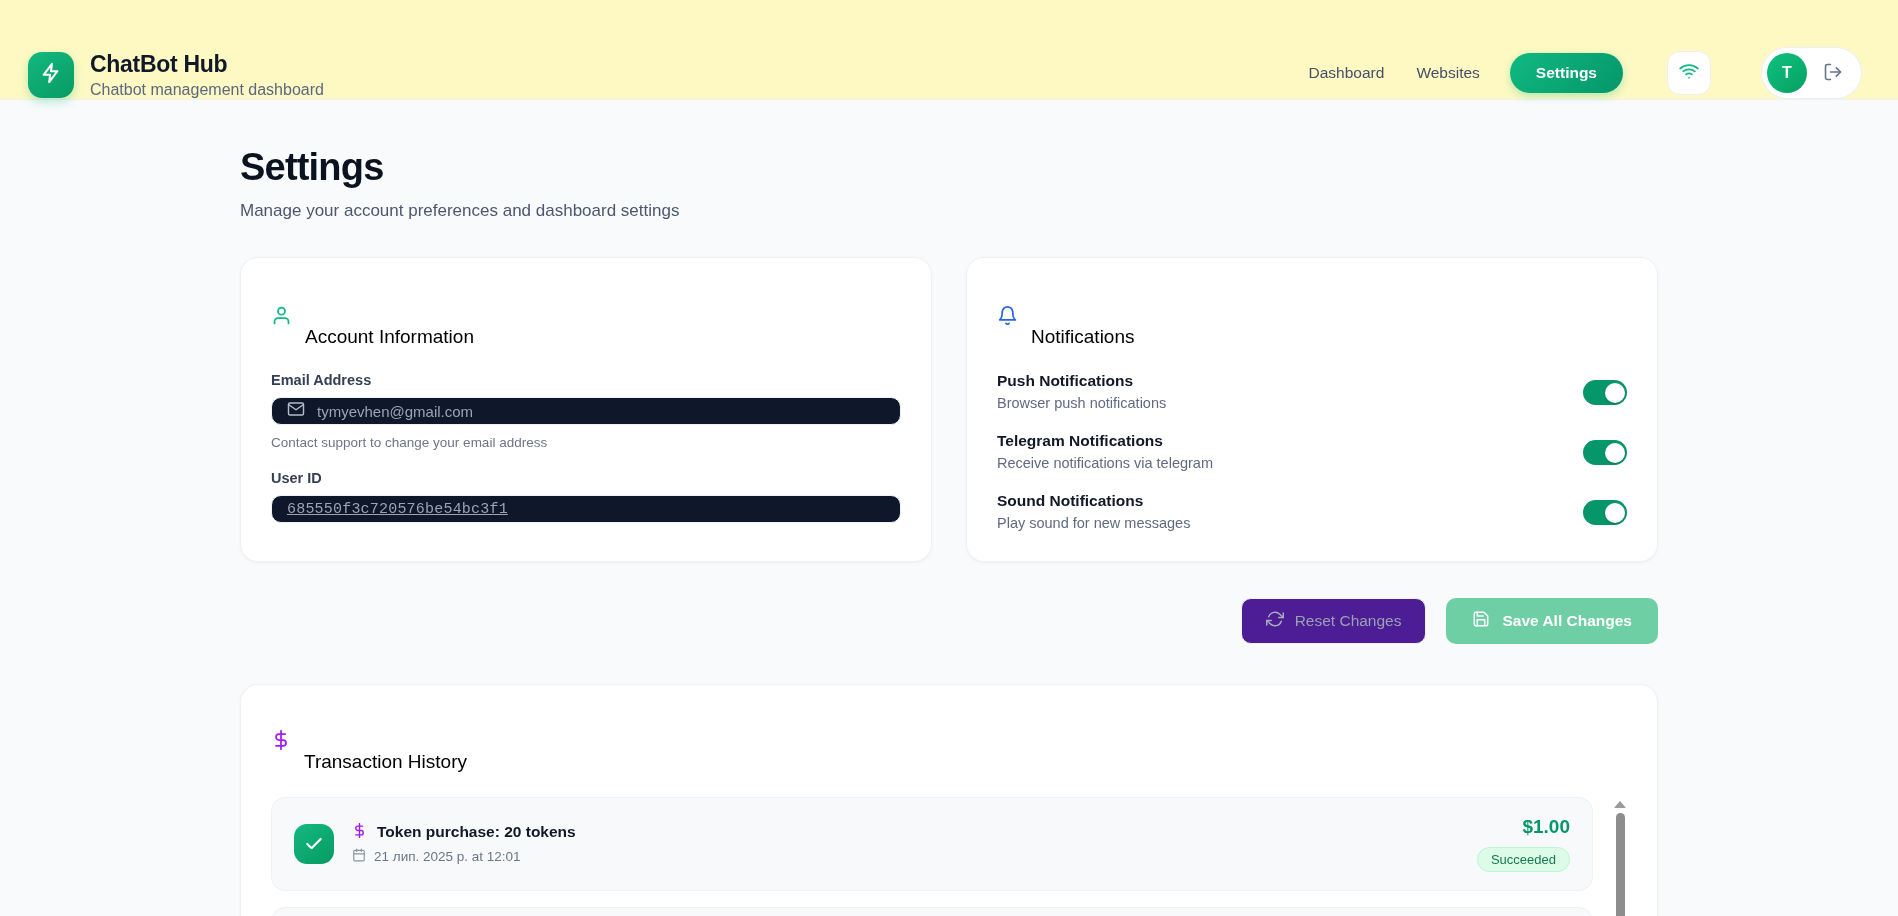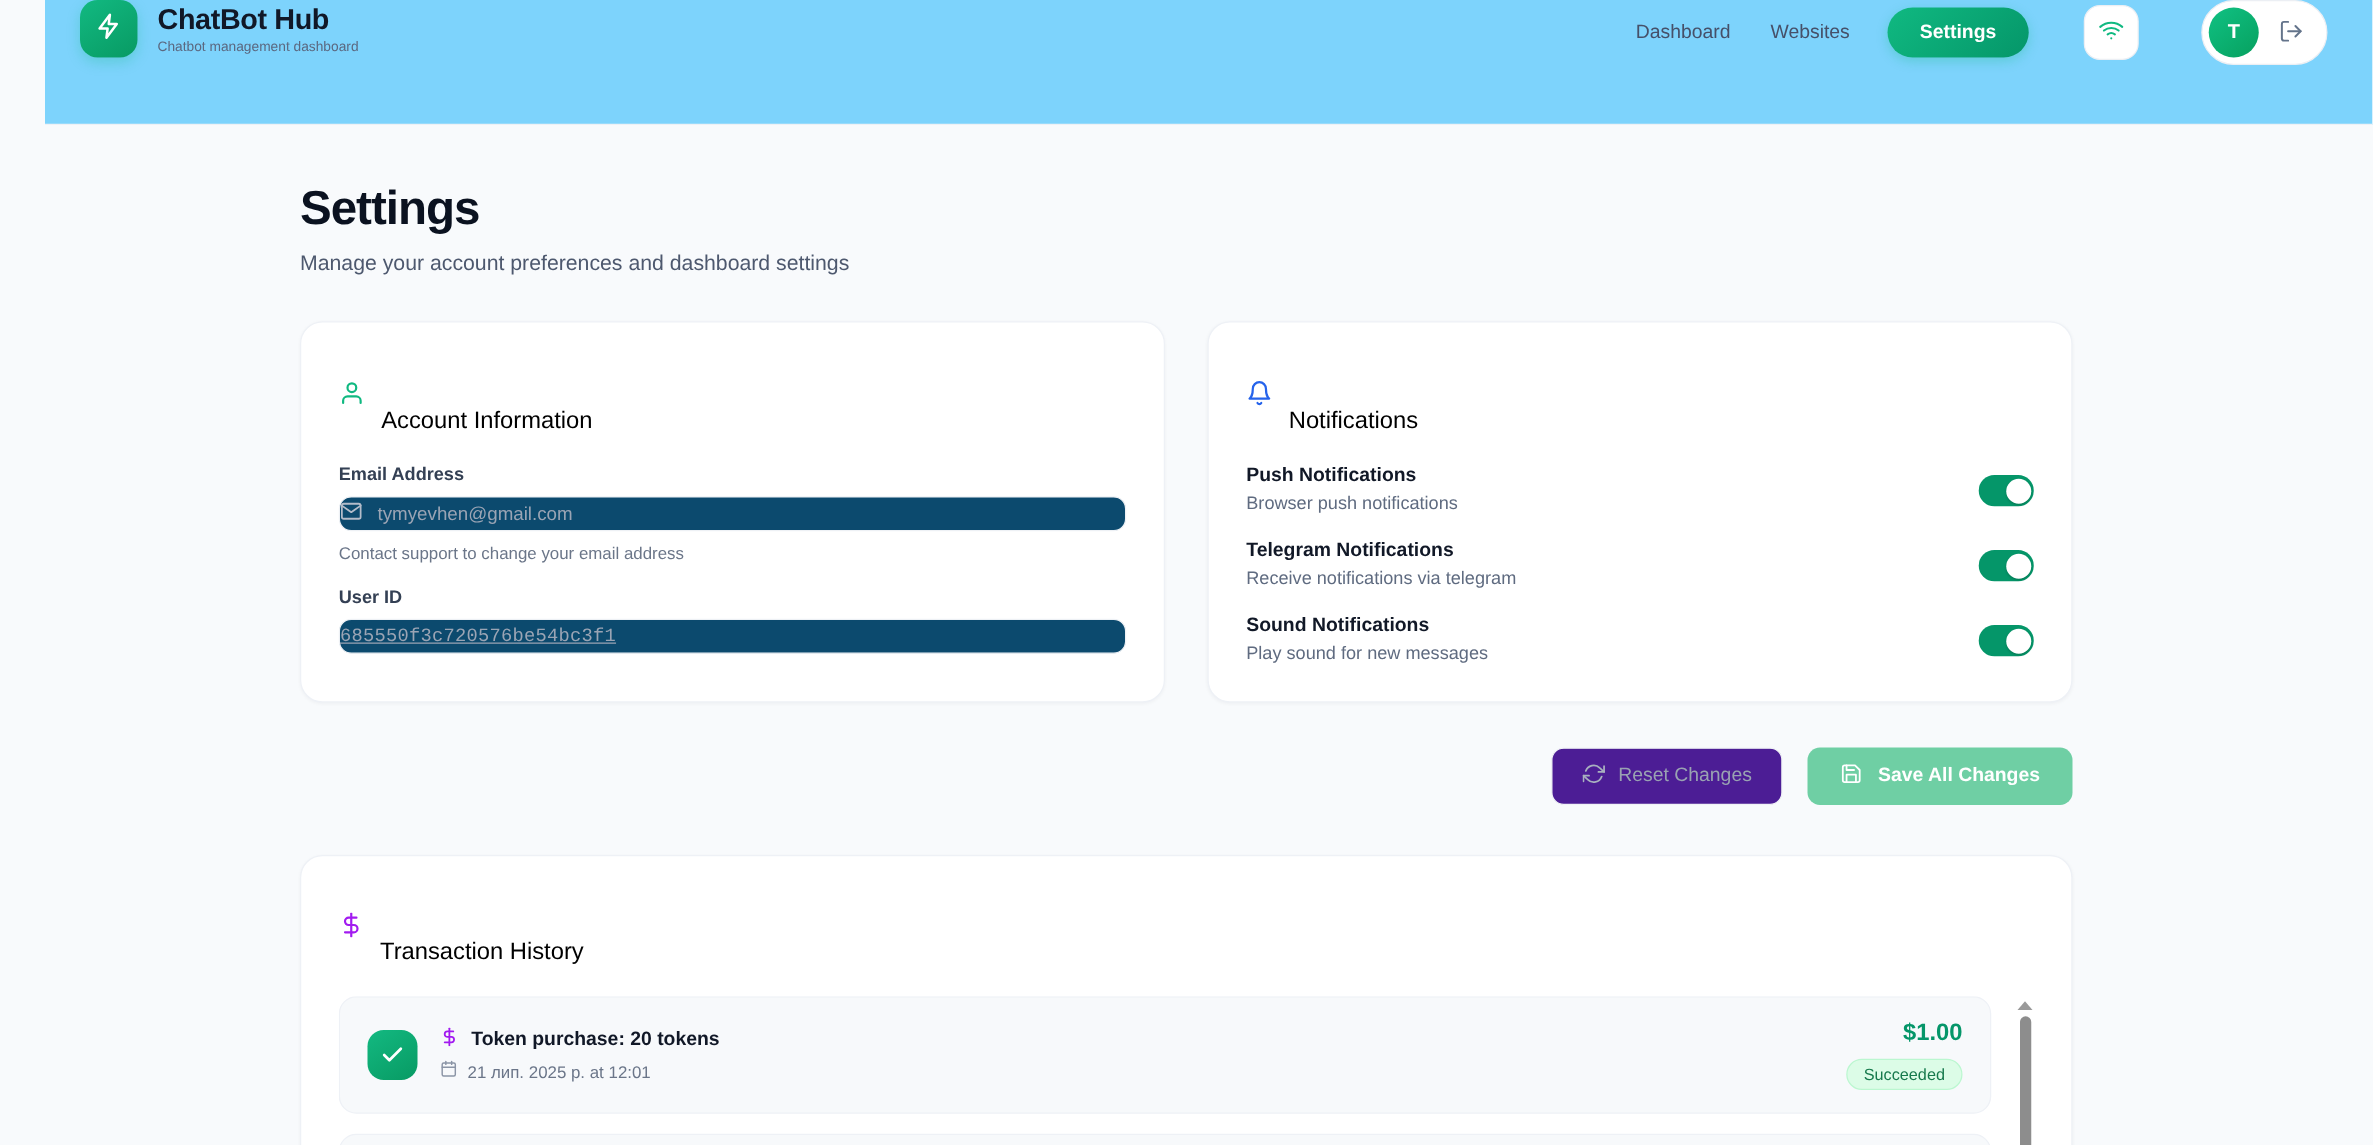--- a/index.html
+++ b/index.html
@@ -8,42 +8,41 @@
     width: 1898px; height: 916px;
     background: #f8fafc;
     font-family: "Liberation Sans", sans-serif;
     overflow: hidden;
   }
   body { position: relative; }
 
   
   .header {
     height: 100px;
-    background: #7dd3fc;
+    background: #fef9c3;
     border-bottom: 1px solid #eef1f5;
     display: flex;
-    align-items: flex-start;
+    align-items: flex-end;
     padding: 0 36px 0 28px;
     position: relative;
     z-index: 5;
-    margin-left: 36px;
   }
   .brand { display: flex; align-items: center; gap: 16px; }
   .logo-badge {
     width: 46px; height: 46px; border-radius: 14px;
     background: linear-gradient(145deg, #12b981 0%, #089a63 100%);
     display: flex; align-items: center; justify-content: center;
     box-shadow: 0 4px 10px rgba(16,185,129,.28);
     flex: 0 0 auto;
   }
   .brand-text { display: flex; flex-direction: column; gap: 3px; }
   .brand-title {
     font-size: 23px; font-weight: 700; color: #111827; letter-spacing: -.3px;
   }
-  .brand-sub { font-size: 11px; color: #5b6880; }
+  .brand-sub { font-size: 16px; color: #5b6880; }
 
   .nav { margin-left: auto; display: flex; align-items: center; gap: 28px; }
   .nav-link {
     font-size: 15.5px; color: #465069; text-decoration: none;
     padding: 6px 2px; cursor: pointer; white-space: nowrap;
   }
   .nav-pill {
     background: linear-gradient(135deg, #10b981 0%, #059669 100%);
     color: #ffffff; font-size: 15.5px; font-weight: 600;
     padding: 11px 26px; border-radius: 999px; border: none;
@@ -94,23 +93,23 @@
   }
   .card-head {
     display: flex; align-items: center; gap: 13px; margin-bottom: 24px;
   }
   .card-title { font-size: 19px; font-weight: 400; color: #000000; margin-top: 40px; }
 
   .field-label {
     font-size: 14.5px; font-weight: 700; color: #344054; margin-bottom: 9px;
   }
   .input-shell {
-    height: 28px; background: #0c4a6e; border: 1px solid #eef1f5;
+    height: 28px; background: #0f172a; border: 1px solid #eef1f5;
     border-radius: 10px; display: flex; align-items: center;
-    gap: 12px; padding: 0 0;
+    gap: 12px; padding: 0 15px;
   }
   .input-shell input {
     border: none; outline: none; background: transparent;
     font-size: 15px; color: #9aa4b4; width: 100%;
     font-family: inherit;
   }
   .input-shell input.mono {
     font-family: "Liberation Mono", monospace; font-size: 15px; letter-spacing: .2px; text-decoration: underline;
   }
   .hint { font-size: 13.5px; color: #6b7689; margin: 10px 0 20px 0; }

